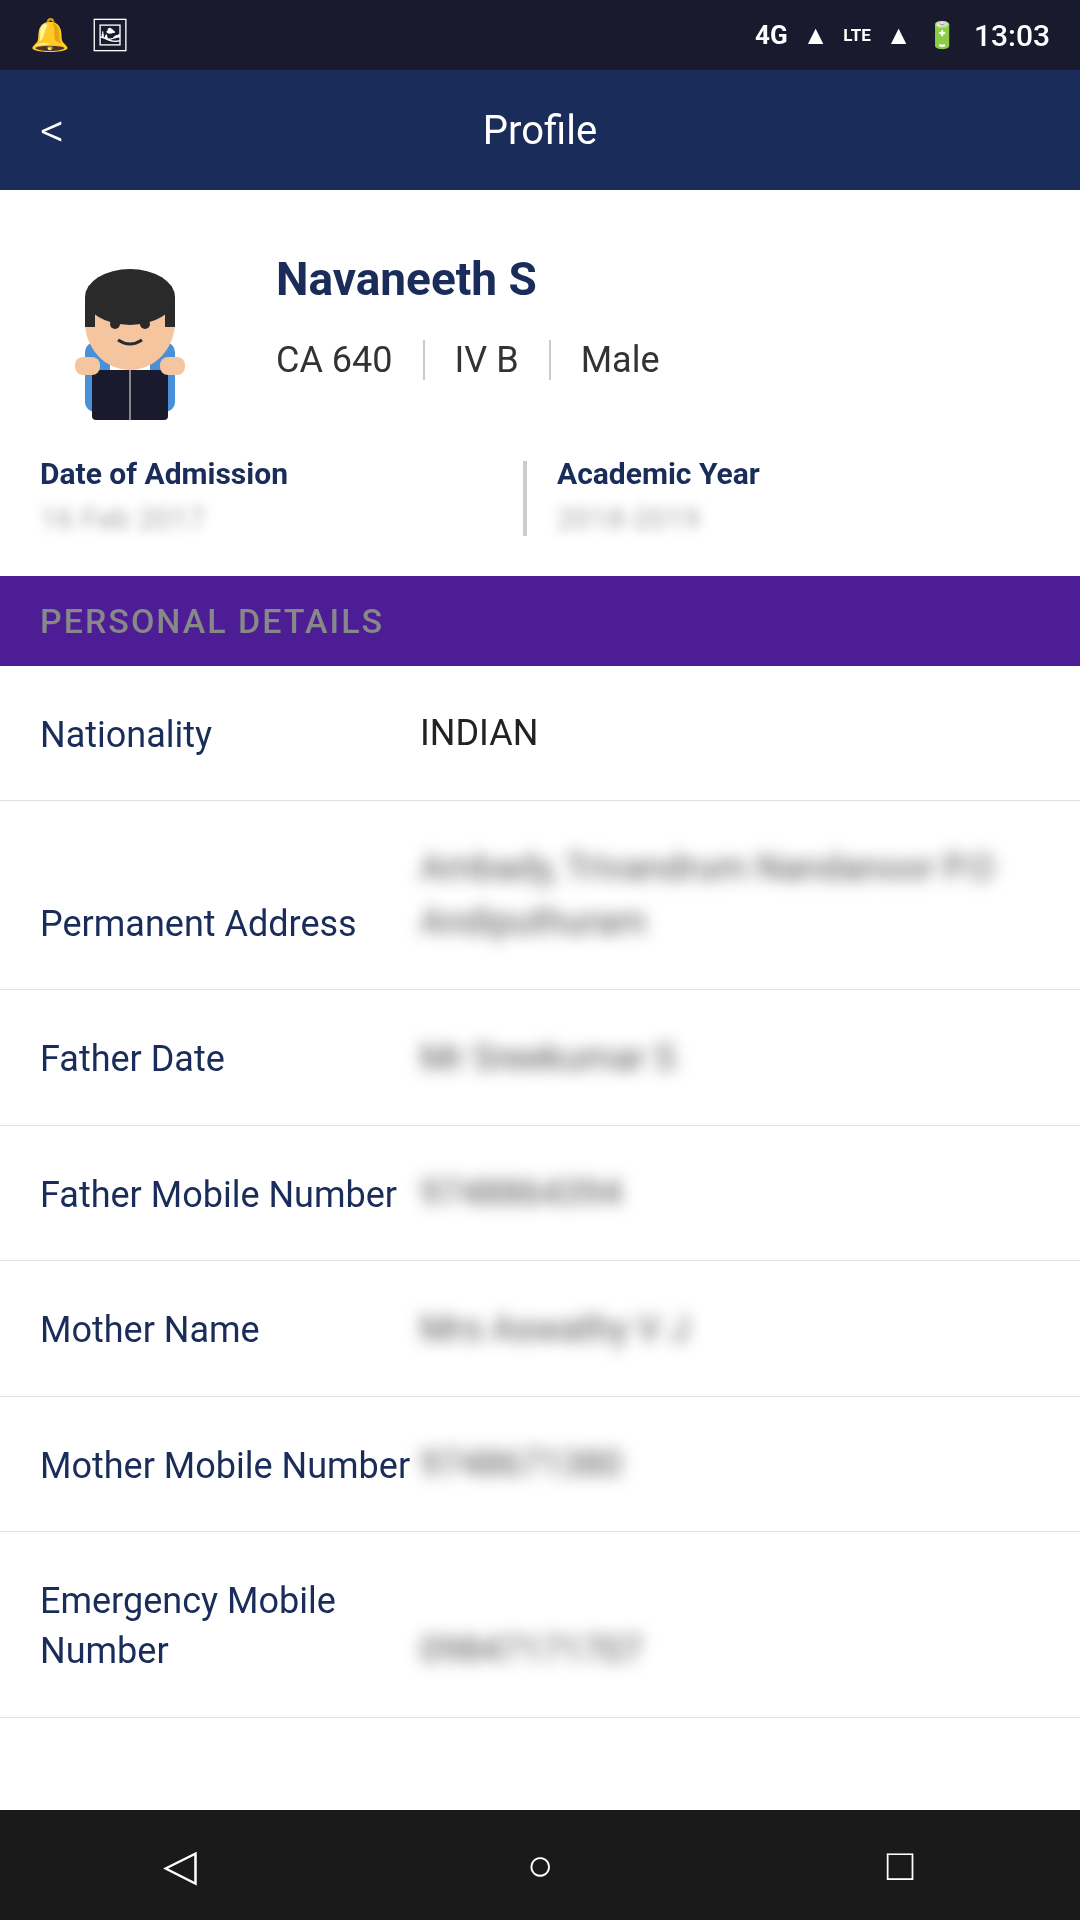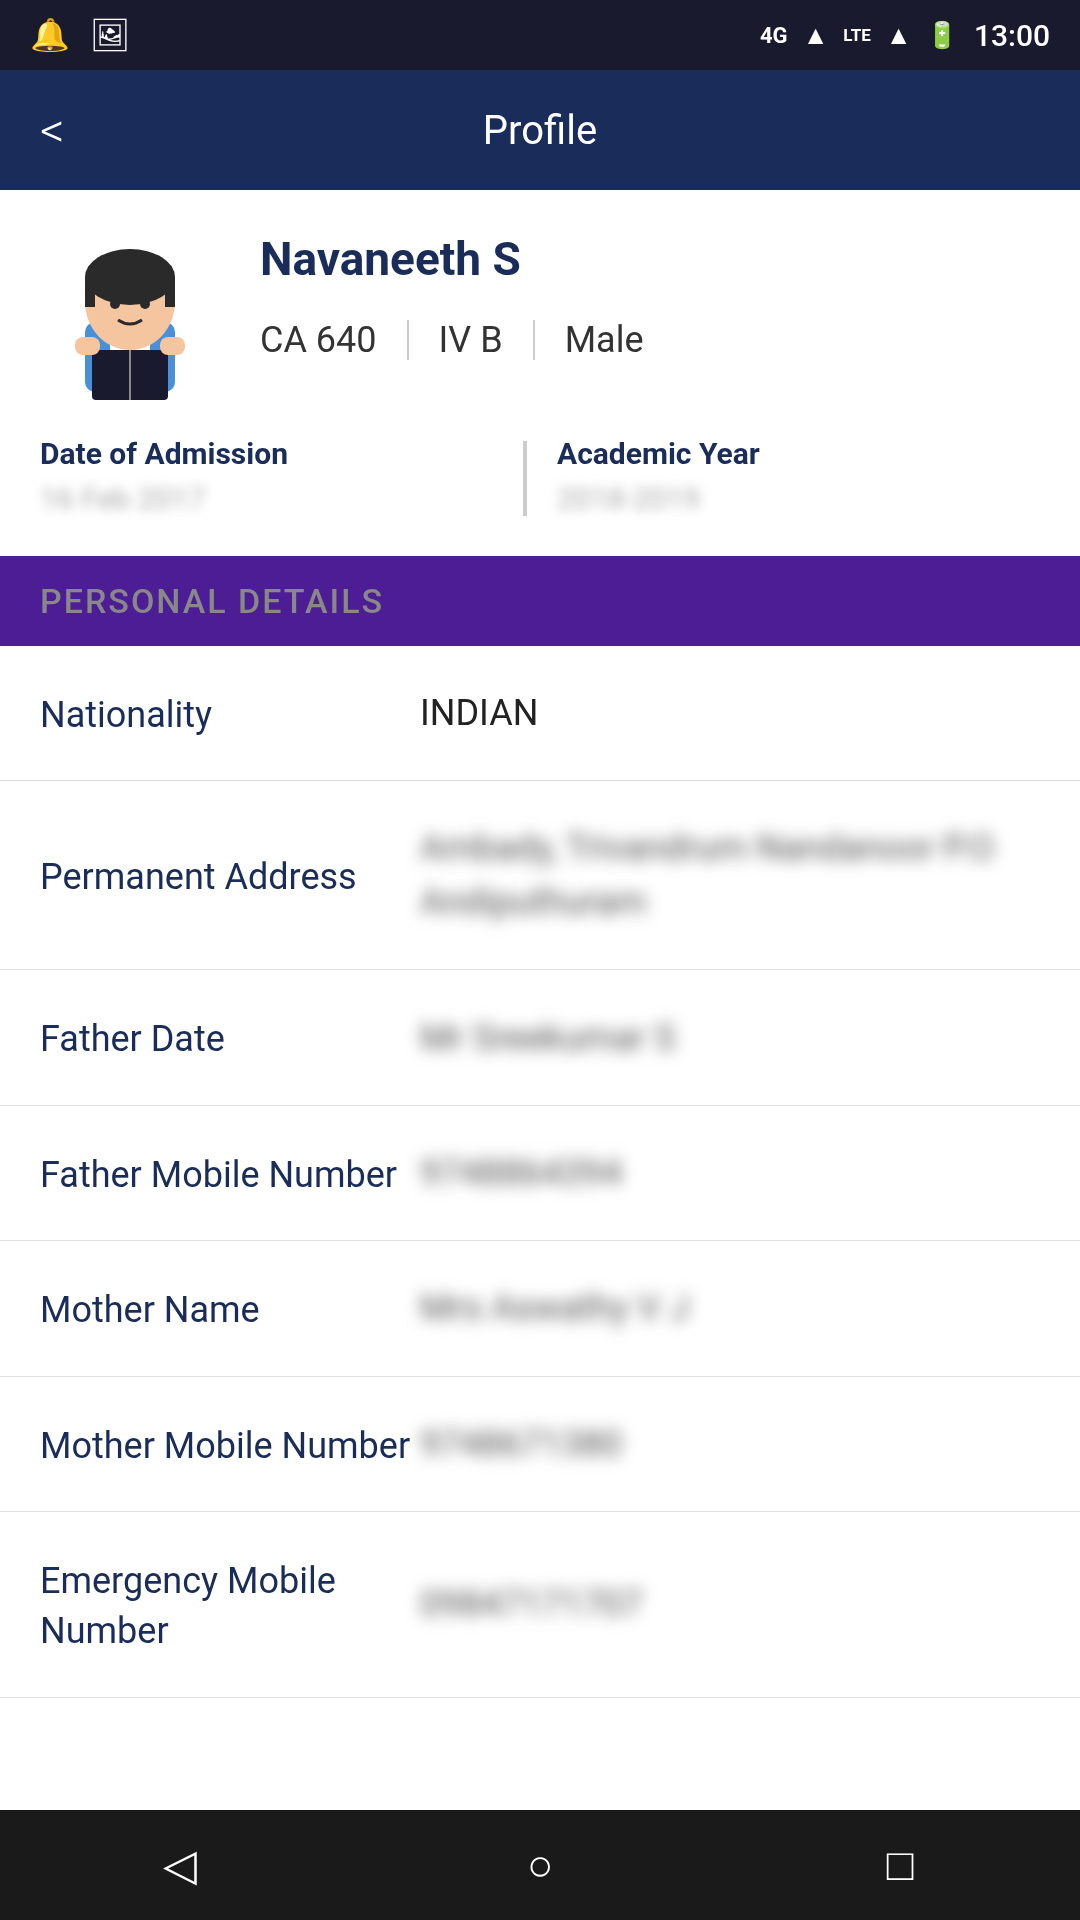--- a/index.html
+++ b/index.html
@@ -69,24 +69,24 @@
       left: 50%;
       transform: translateX(-50%);
       color: white;
       font-size: 40px;
       font-weight: 400;
     }
 
     
     .profile-header {
       background: white;
-      padding: 32px 40px 0 40px;
+      padding: 52px 40px 0 40px;
       display: flex;
       align-items: flex-start;
-      gap: 40px;
+      gap: 56px;
     }
 
     .avatar-container {
       flex-shrink: 0;
     }
 
     .profile-info {
       flex: 1;
       padding-top: 10px;
     }
@@ -172,21 +172,21 @@
       text-transform: uppercase;
     }
 
     
     .details-list {
       background: white;
     }
 
     .detail-row {
       display: flex;
-      align-items: center;
+      align-items: flex-end;
       padding: 40px 40px;
       border-bottom: 1px solid #e0e0e0;
       min-height: 110px;
     }
 
     .detail-label {
       font-size: 36px;
       color: #1a2d5a;
       width: 380px;
       flex-shrink: 0;
@@ -238,26 +238,26 @@
   </style>
 </head>
 <body>
 
 <div class="status-bar">
   <div class="status-bar-left">
     <span class="status-icon">🔔</span>
     <span class="status-icon">🖼</span>
   </div>
   <div class="status-bar-right">
-    <span style="font-size:22px; font-weight:700;text-align:right;">4G</span>
+    <span style="font-size:26px; font-weight:700;text-align:right;">4G</span>
     <span style="font-size:26px;">▲</span>
     <span style="font-size:17px; font-weight:700;">LTE</span>
     <span style="font-size:26px;">▲</span>
     <span style="font-size:26px;">🔋</span>
-    <span style="font-size:30px; font-weight:500;">13:00</span>
+    <span style="font-size:30px; font-weight:500;">13:03</span>
   </div>
 </div>
 
 <div class="app-bar">
   <span class="back-button">&lt;</span>
   <span class="app-bar-title">Profile</span>
 </div>
 
 <div class="profile-header">
   <div class="avatar-container">

